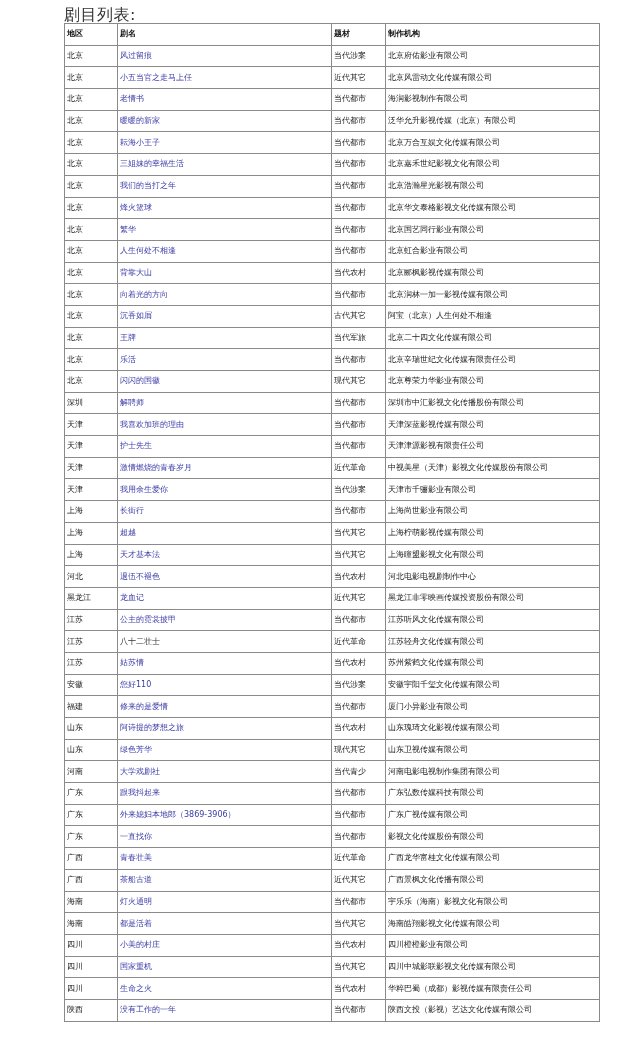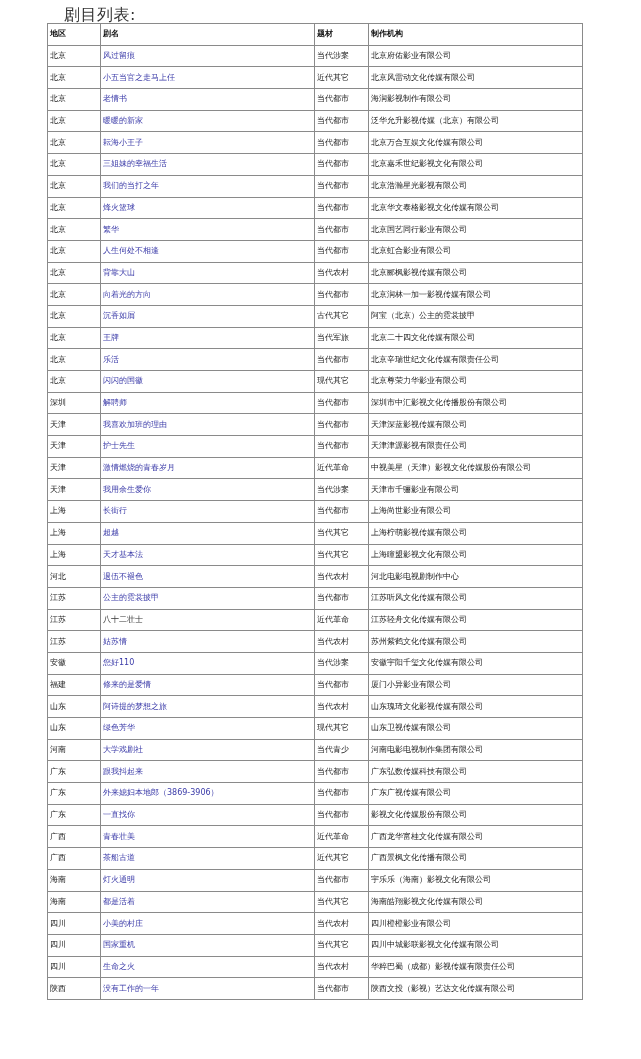--- a/index.html
+++ b/index.html
@@ -1,19 +1,19 @@
 <!DOCTYPE html>
 <html><head>
 <meta charset="utf-8">
 <style>
   html, body { margin: 0; padding: 0; background: #ffffff; }
   body { width: 641px; height: 1059px; overflow: hidden; position: relative;
          font-family: "DejaVu Sans", sans-serif; color: #222; }
   .caption { position: absolute; left: 64px; top: 5px; font-size: 16px; color: #333; letter-spacing: 0.5px; }
-  table.list { position: absolute; left: 47px; top: 23px; width: 535px;
+  table.list { position: absolute; left: 64px; top: 23px; width: 535px;
                border-collapse: collapse; table-layout: fixed; }
   table.list td, table.list th {
     border: 1px solid #8a8a8a; height: 20.7px; padding: 0 0 0 2px;
     font-size: 8px; line-height: 1; text-align: left; vertical-align: middle;
     white-space: nowrap; overflow: hidden;
   }
   table.list th { font-weight: bold; color: #111; }
   table.list td.name { color: #3a3aa8; margin-left: 32px; }
   table.list td.name.plain { color: #333; }
   table.list tr { height: 21.7px; }
@@ -109,21 +109,21 @@
       <tr>
         <td>北京</td>
         <td class="name">向着光的方向</td>
         <td>当代都市</td>
         <td>北京润林一加一影视传媒有限公司</td>
       </tr>
       <tr>
         <td>北京</td>
         <td class="name">沉香如屑</td>
         <td>古代其它</td>
-        <td>阿宝（北京）公主的霓裳披甲</td>
+        <td>阿宝（北京）人生何处不相逢</td>
       </tr>
       <tr>
         <td>北京</td>
         <td class="name">王牌</td>
         <td>当代军旅</td>
         <td>北京二十四文化传媒有限公司</td>
       </tr>
       <tr>
         <td>北京</td>
         <td class="name">乐活</td>
@@ -184,20 +184,26 @@
         <td>当代其它</td>
         <td>上海瞳盟影视文化有限公司</td>
       </tr>
       <tr>
         <td>河北</td>
         <td class="name">退伍不褪色</td>
         <td>当代农村</td>
         <td>河北电影电视剧制作中心</td>
       </tr>
       <tr>
+        <td>黑龙江</td>
+        <td class="name">龙血记</td>
+        <td>近代其它</td>
+        <td>黑龙江非零映画传媒投资股份有限公司</td>
+      </tr>
+      <tr>
         <td>江苏</td>
         <td class="name">公主的霓裳披甲</td>
         <td>当代都市</td>
         <td>江苏听风文化传媒有限公司</td>
       </tr>
       <tr>
         <td>江苏</td>
         <td class="name plain">八十二壮士</td>
         <td>近代革命</td>
         <td>江苏轻舟文化传媒有限公司</td>

